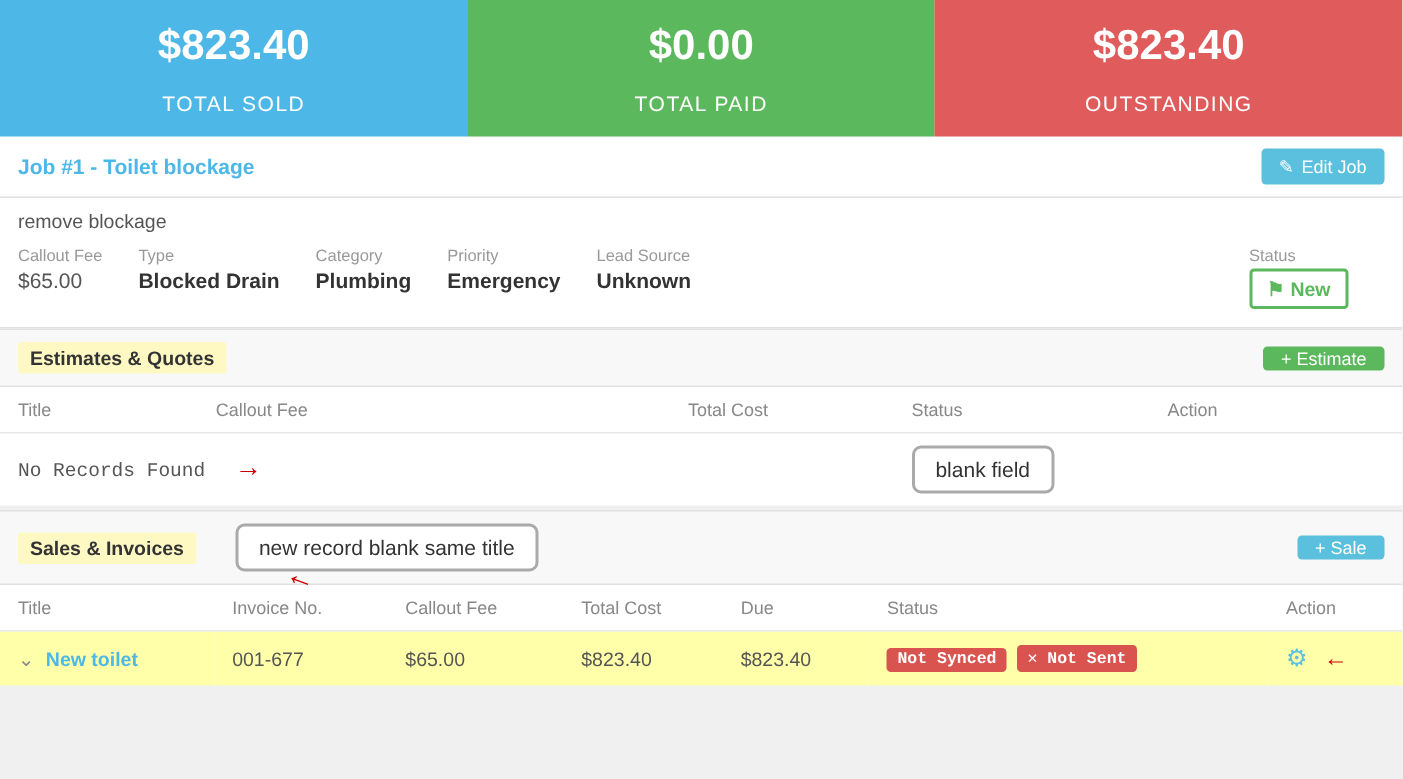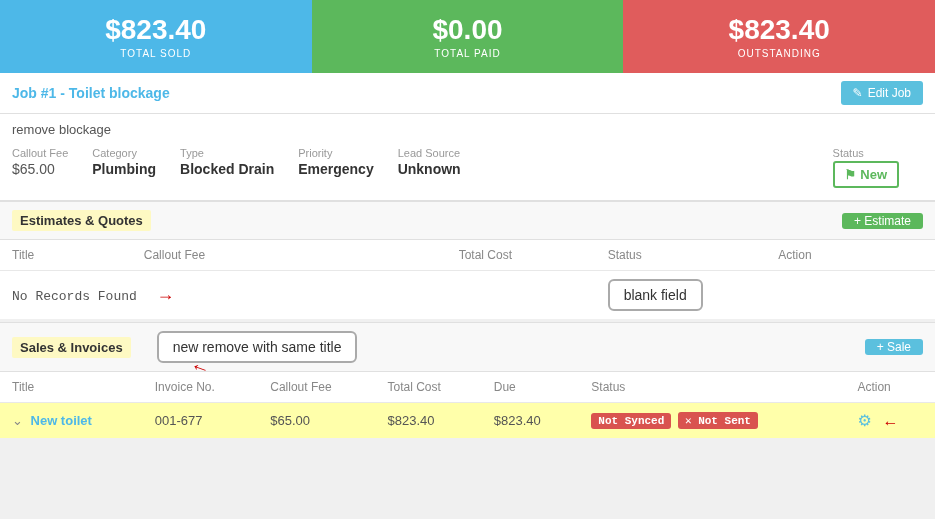--- a/index.html
+++ b/index.html
@@ -5,21 +5,21 @@
     * { box-sizing: border-box; margin: 0; padding: 0; }
     body { font-family: Arial, sans-serif; font-size: 13px; background: #f0f0f0; width: 935px; }
 
     
     .stats-bar { display: flex; width: 100%; }
     .stat-block { flex: 1; padding: 14px 10px; text-align: center; }
     .stat-block.blue { background: #4db8e8; }
     .stat-block.green { background: #5cb85c; }
     .stat-block.red { background: #e05c5c; }
     .stat-amount { font-size: 28px; font-weight: bold; color: #fff; }
-    .stat-label { font-size: 10px; color: #fff; letter-spacing: 1px; margin-top: 2px; }
+    .stat-label { font-size: 14px; color: #fff; letter-spacing: 1px; margin-top: 15px; }
 
     
     .job-header { background: #fff; padding: 8px 12px; display: flex; align-items: center; justify-content: space-between; border-bottom: 1px solid #e0e0e0; }
     .job-title { font-size: 14px; color: #333; }
     .job-title span { color: #4db8e8; font-weight: bold; }
     .edit-job-btn { background: #5bc0de; color: #fff; border: none; padding: 5px 12px; border-radius: 3px; font-size: 12px; cursor: pointer; display: flex; align-items: center; gap: 5px; }
     .edit-job-btn::before { content: "✎"; }
 
     
     .job-details { background: #fff; padding: 8px 12px 12px; border-bottom: 1px solid #e0e0e0; }
@@ -89,26 +89,26 @@
 </div>
 
 <div class="job-details">
   <div class="job-description">remove blockage</div>
   <div class="job-fields">
     <div class="field-group">
       <div class="field-label">Callout Fee</div>
       <div class="field-value normal">$65.00</div>
     </div>
     <div class="field-group">
+      <div class="field-label">Type</div>
+      <div class="field-value">Blocked Drain</div>
+    </div>
+    <div class="field-group">
       <div class="field-label">Category</div>
       <div class="field-value">Plumbing</div>
-    </div>
-    <div class="field-group">
-      <div class="field-label">Type</div>
-      <div class="field-value">Blocked Drain</div>
     </div>
     <div class="field-group">
       <div class="field-label">Priority</div>
       <div class="field-value">Emergency</div>
     </div>
     <div class="field-group">
       <div class="field-label">Lead Source</div>
       <div class="field-value">Unknown</div>
     </div>
     <div class="field-group" style="margin-left: auto;">
@@ -149,21 +149,21 @@
         </td>
       </tr>
     </tbody>
   </table>
 </div>
 
 <div class="section-header" style="margin-top:2px; position:relative;">
   <div style="display:flex; align-items:center; gap:16px;">
     <span class="section-title">Sales &amp; Invoices</span>
     <div style="border: 2px solid #aaa; border-radius: 6px; padding: 6px 14px; background: #fff; font-size: 14px; color: #333; display:inline-block; position:relative; margin-left: 10px;">
-      <span>new remove with same title</span>
+      <span>new record blank same title</span>
       
       <div style="position:absolute; bottom:-22px; left:30px; color:#cc0000; font-size:20px; transform: rotate(200deg);">→</div>
     </div>
   </div>
   <button class="add-btn blue-btn">+ Sale</button>
 </div>
 
 <div class="table-section">
   <table class="data-table">
     <thead>

